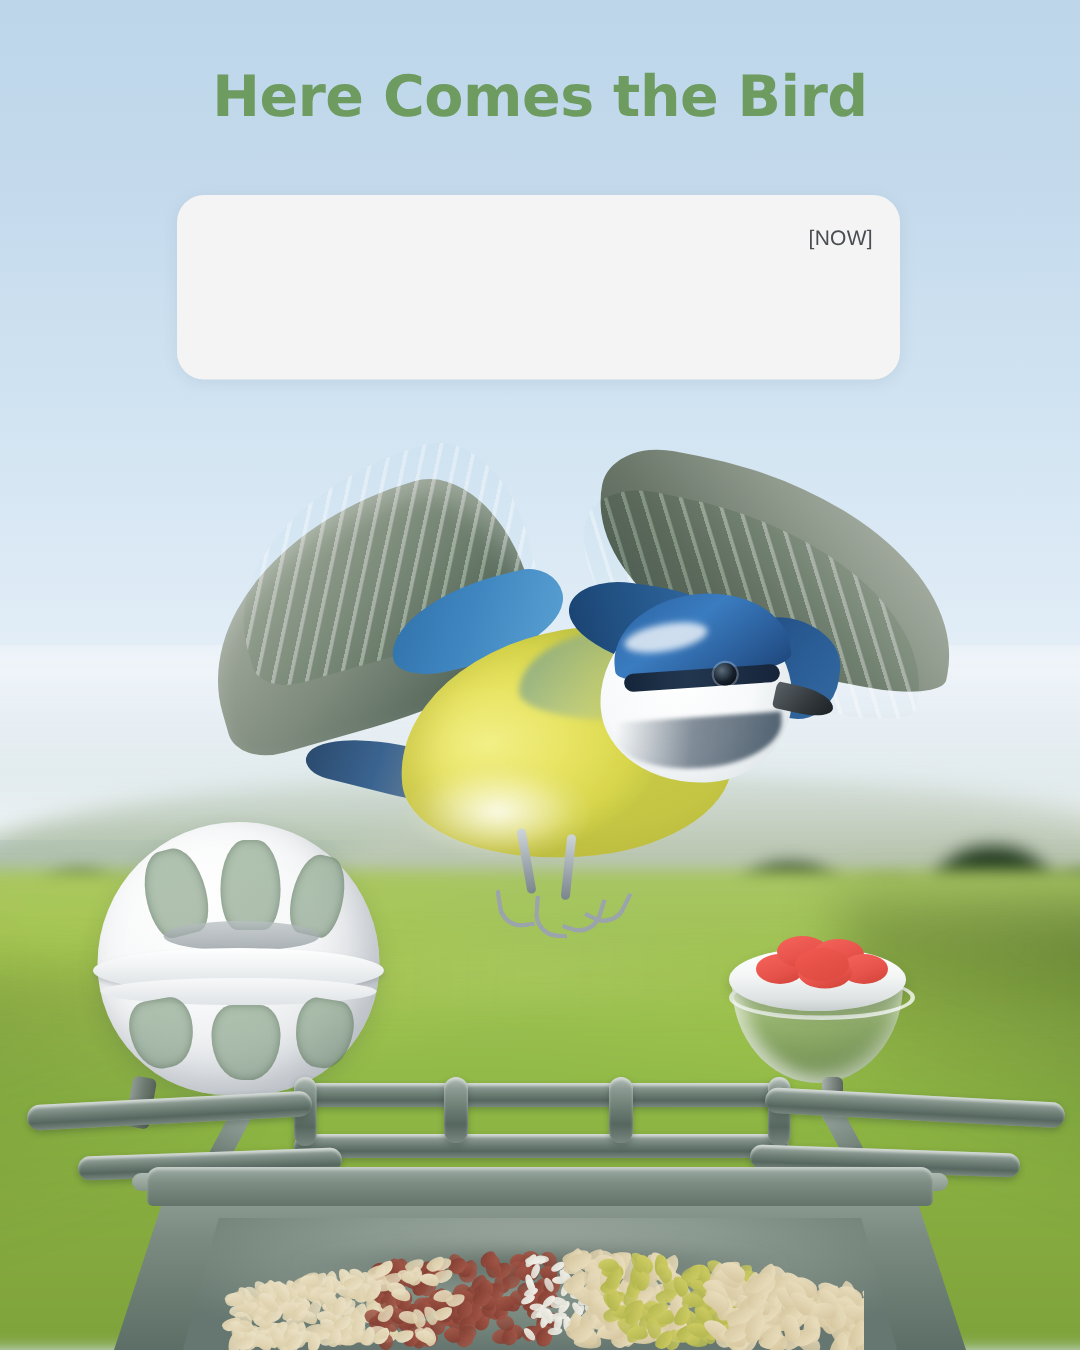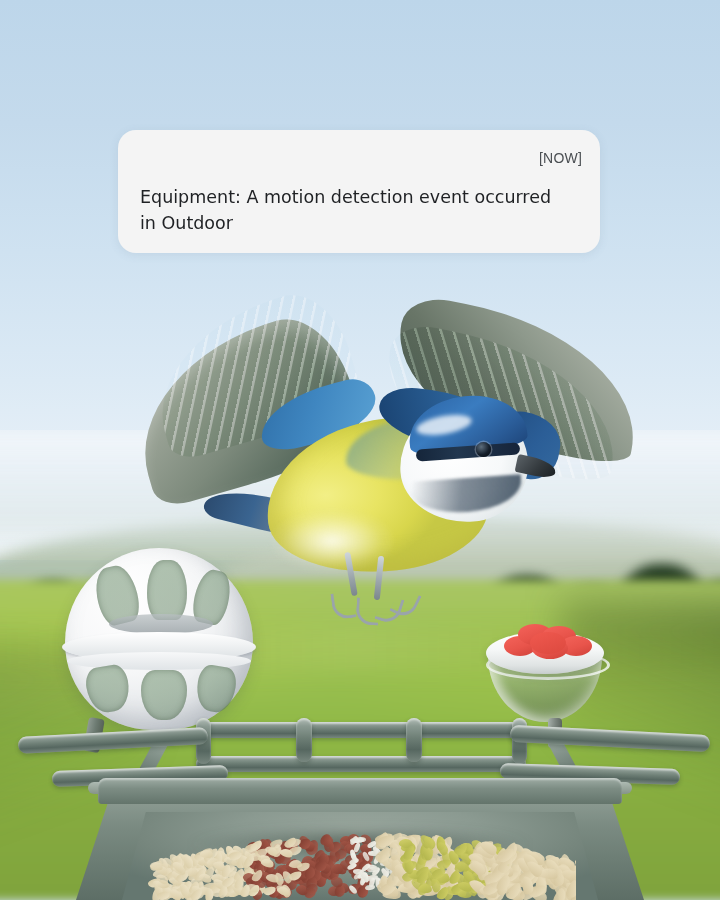--- a/index.html
+++ b/index.html
@@ -1223,19 +1223,19 @@
       <div class="seed s-sun" style="left: 133.4px; top: 44.7px; transform: rotate(71deg); opacity: 0.83;"></div>
       <div class="seed s-sun" style="left: 73.7px; top: 49.5px; transform: rotate(154deg); opacity: 1;"></div>
       <div class="seed s-sun" style="left: 71.9px; top: 38.8px; transform: rotate(117deg); opacity: 0.94;"></div>
       <div class="seed s-sun" style="left: 141.2px; top: 44.2px; transform: rotate(163deg); opacity: 0.94;"></div>
       <div class="seed s-sun" style="left: 121.6px; top: 12.1px; transform: rotate(164deg); opacity: 0.83;"></div>
       <div class="seed s-sun" style="left: 124.5px; top: 46.6px; transform: rotate(80deg); opacity: 0.85;"></div>
       <div class="seed s-sun" style="left: 91.3px; top: 59.2px; transform: rotate(121deg); opacity: 0.83;"></div>
       <div class="seed s-sun" style="left: 94.8px; top: 28.9px; transform: rotate(129deg); opacity: 0.97;"></div>
     </div>
 
+  <div class="headline">Here Comes the Bird</div>
 
   <div class="card">
     <div class="card-now">[NOW]</div>
-    <div class="card-body">Equipment: A motion detection event occurred in Outdoor</div>
   </div>
 
 </div>
 
 </body></html>

